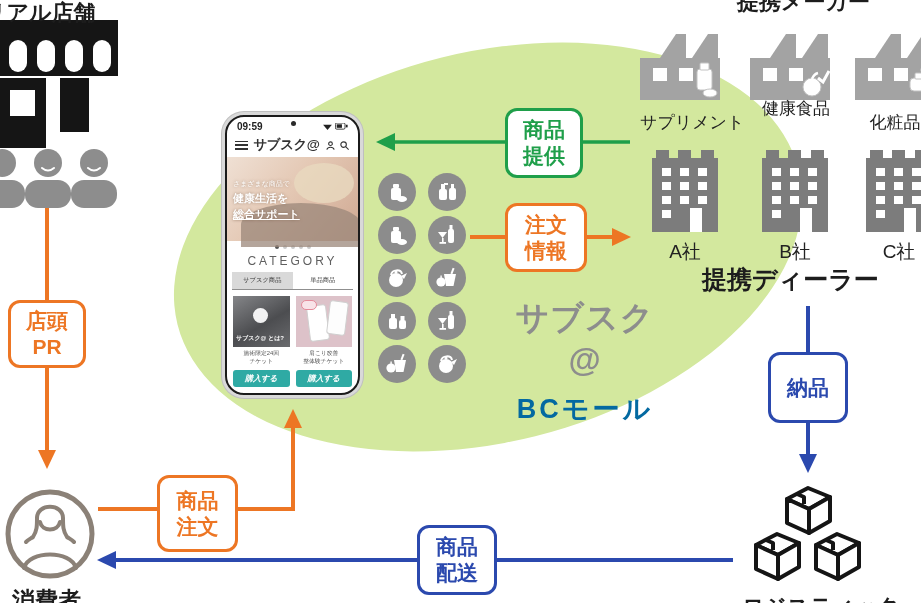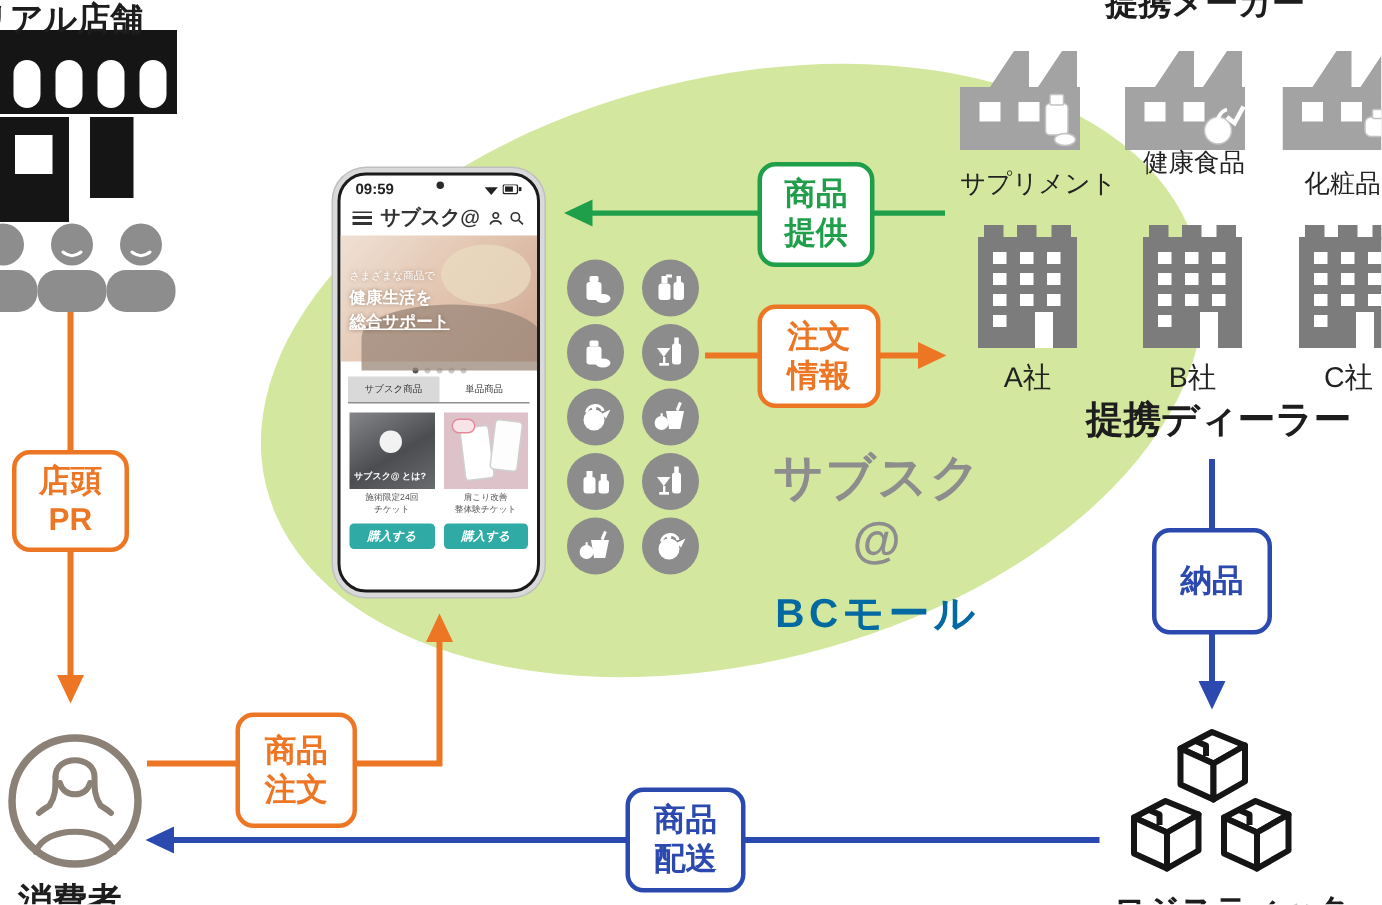--- a/index.html
+++ b/index.html
@@ -129,21 +129,21 @@
     </g>
 
     <g>
       <line x1="733" y1="560" x2="114" y2="560" stroke="#2b49ae" stroke-width="4"></line>
       <polygon points="97,560 116,551 116,569" fill="#2b49ae"></polygon>
     </g>
   </svg>
 
   <div class="big-title" style="left:-16px; top:-2px; font-size:22px;">リアル店舗</div>
   <div class="big-title" style="left:737px; top:-13px; font-size:22px;">提携メーカー</div>
-  <div class="big-title" style="left:724px; top:263px; font-size:25px;">提携ディーラー</div>
+  <div class="big-title" style="left:702px; top:263px; font-size:25px;">提携ディーラー</div>
   <div class="big-title" style="left:12px; top:585px; font-size:23px;">消費者</div>
   <div class="big-title" style="left:742px; top:592px; font-size:22px;">ロジスティック</div>
 
   <svg class="abs z3" style="left:0; top:20px;" width="118" height="128" viewBox="0 0 118 128">
     <rect x="0" y="0" width="118" height="12" fill="#151515"></rect>
     <rect x="0" y="12" width="118" height="44" fill="#151515"></rect>
     <rect x="9" y="20" width="18" height="32" rx="9" fill="#fff"></rect>
     <rect x="37" y="20" width="18" height="32" rx="9" fill="#fff"></rect>
     <rect x="65" y="20" width="18" height="32" rx="9" fill="#fff"></rect>
     <rect x="93" y="20" width="18" height="32" rx="9" fill="#fff"></rect>
@@ -452,20 +452,21 @@
       </div>
 
       <div class="p-dots">
         <i class="on"></i>
           <i></i>
           <i></i>
           <i></i>
           <i></i>
       </div>
 
+      <div class="p-cat">CATEGORY</div>
 
       <div class="p-tabs">
         <div class="p-tab active">サブスク商品</div>
         <div class="p-tab">単品商品</div>
       </div>
 
       <div class="p-cards">
         <div class="p-card dark">
           <div class="ring"></div>
           <div class="ctext">サブスク@ とは?</div>

